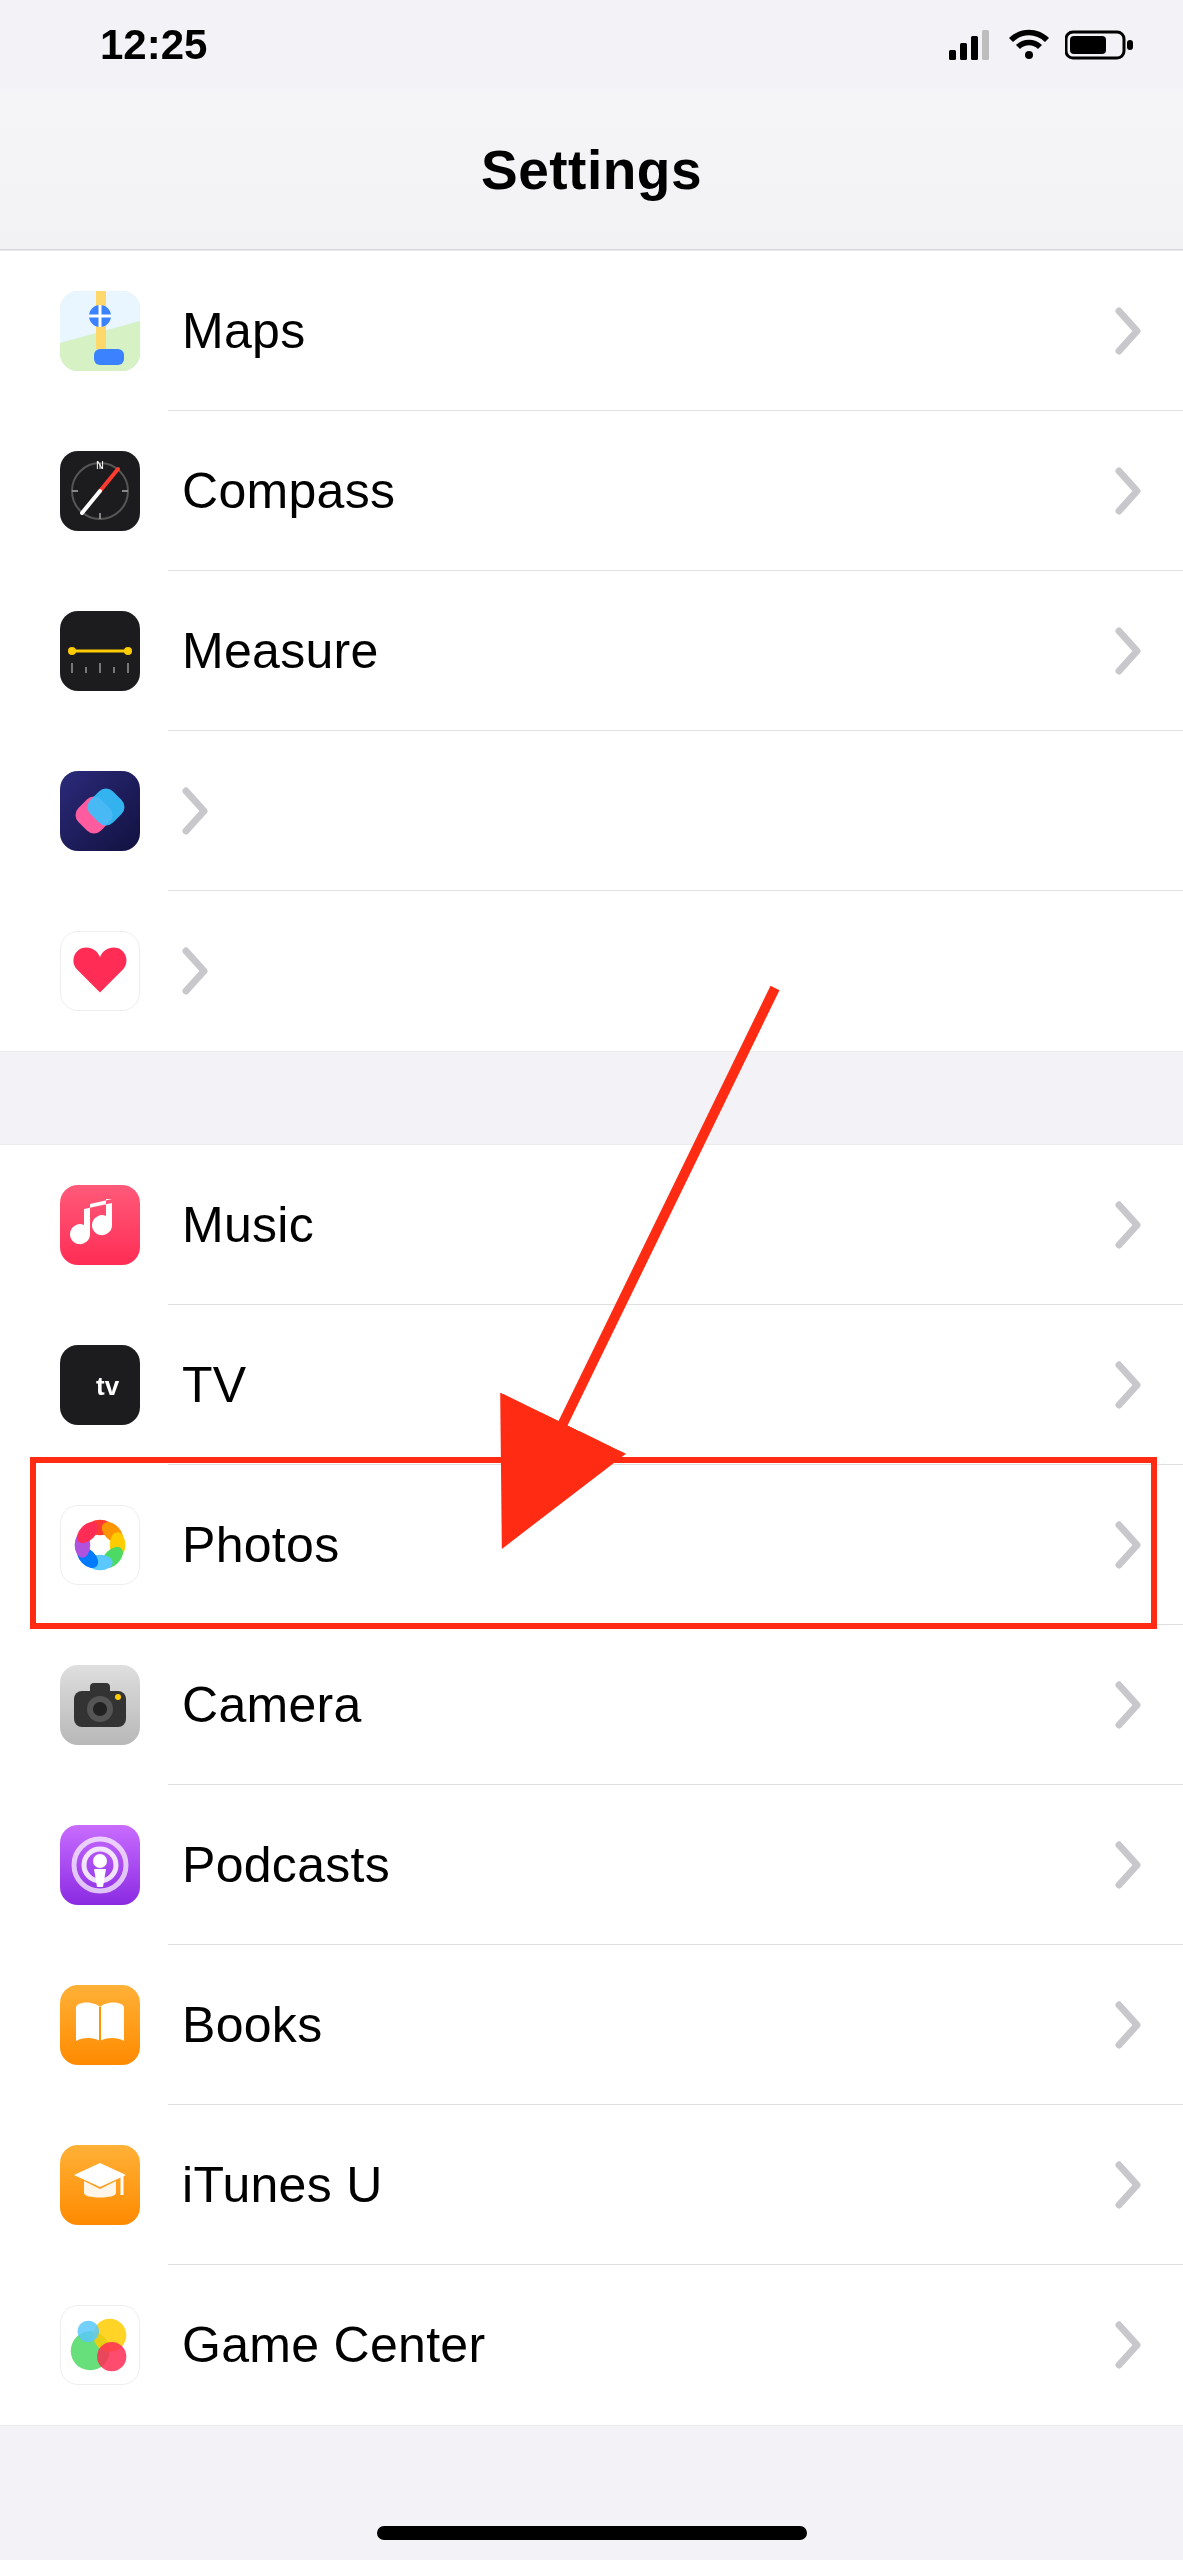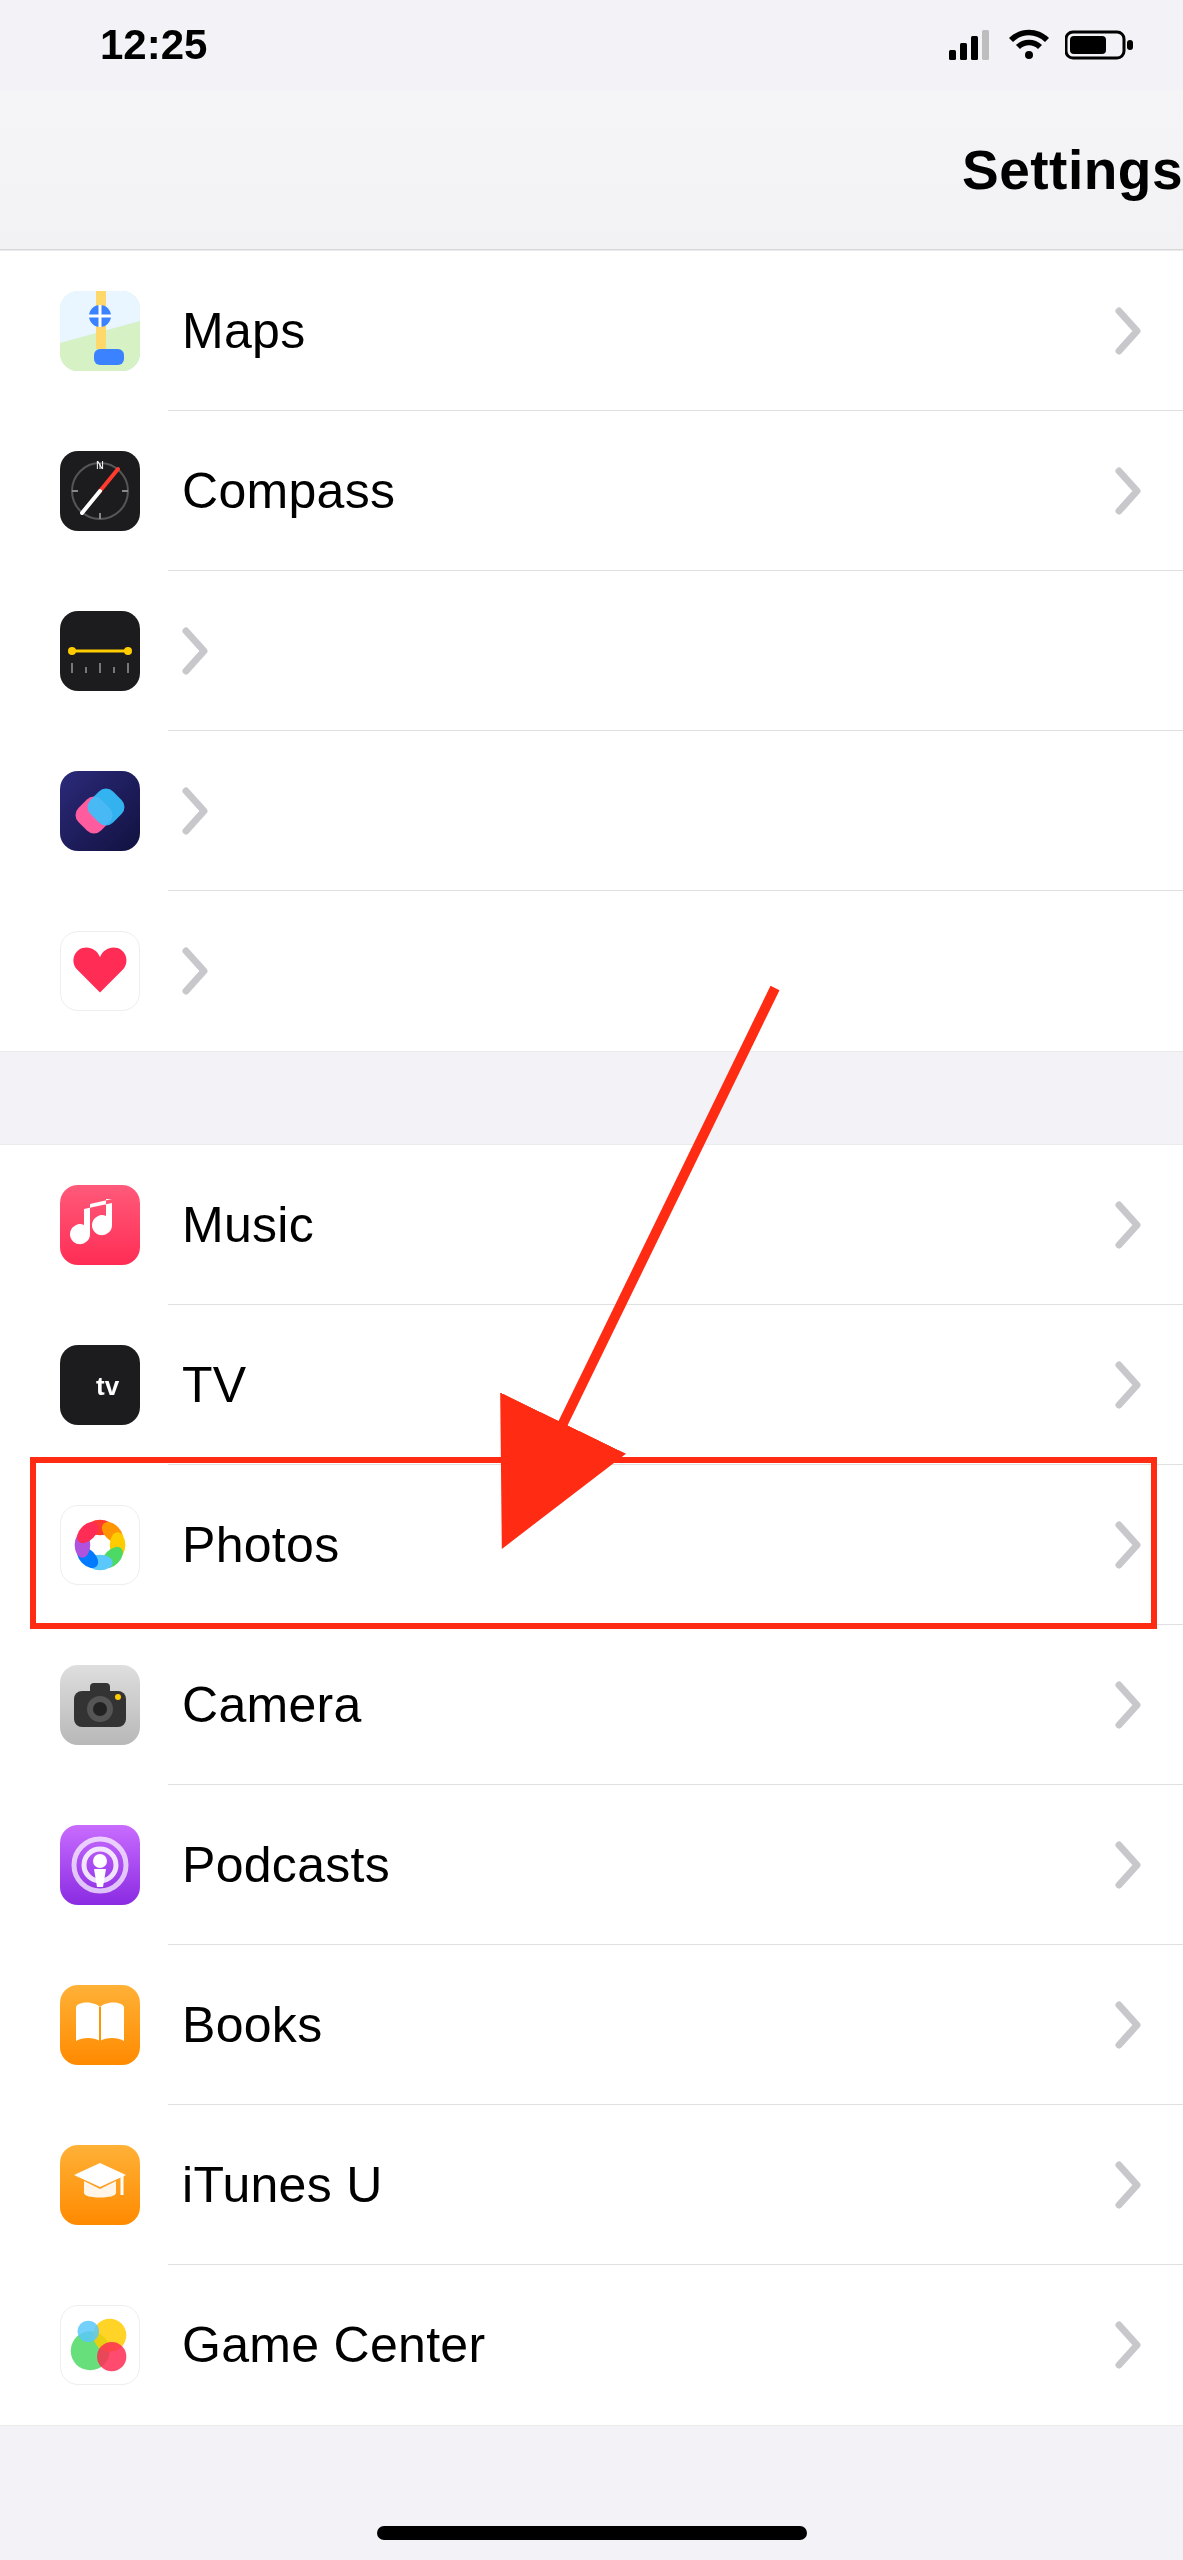--- a/index.html
+++ b/index.html
@@ -5,21 +5,21 @@
   * { margin:0; padding:0; box-sizing:border-box; -webkit-font-smoothing:antialiased; }
   html,body { width:1183px; height:2560px; background:#f2f2f7; font-family:-apple-system,"SF Pro Text","Helvetica Neue",Arial,sans-serif; color:#000; }
   .screen { width:1183px; height:2560px; position:relative; overflow:hidden; background:#f2f2f7; }
 
   
   .status-bar { height:90px; display:flex; align-items:center; justify-content:space-between; padding:0 48px 0 100px; font-size:42px; font-weight:700;gap:28px; }
   .status-right { display:flex; align-items:center; gap:14px; }
   .status-right svg { display:block; }
 
   
-  .nav-bar { height:160px; display:flex; align-items:center; justify-content:flex-end; border-bottom:1px solid rgba(0,0,0,.12); background:linear-gradient(#f5f5f8,#f2f2f5); }
+  .nav-bar { height:160px; display:flex; align-items:center; justify-content:center; border-bottom:1px solid rgba(0,0,0,.12); background:linear-gradient(#f5f5f8,#f2f2f5); }
   .nav-title { font-size:55px; font-weight:700; letter-spacing:.5px; }
 
   
   .group { background:#fff; border-top:1px solid rgba(0,0,0,.08); border-bottom:1px solid rgba(0,0,0,.08); }
   .gap { height:92px; }
   .row { display:flex; align-items:center; height:160px; padding-left:60px; position:relative; cursor:pointer; }
   .row .icon { width:80px; height:80px; border-radius:18px; flex:0 0 80px; margin-right:42px; display:flex; align-items:center; justify-content:center; overflow:hidden; }
   .row .label { font-size:50px; font-weight:400; letter-spacing:.3px; flex:1 1 auto; }
   .row .chev { flex:0 0 auto; margin-right:40px; }
   .row .chev svg { display:block; }
@@ -138,20 +138,21 @@
             <circle cx="68" cy="40" r="4" fill="#ffcc00"></circle>
         <g stroke="#777" stroke-width="2">
           <line x1="12" y1="52" x2="12" y2="62"></line>
               <line x1="26" y1="56" x2="26" y2="62"></line>
           <line x1="40" y1="52" x2="40" y2="62"></line>
               <line x1="54" y1="56" x2="54" y2="62"></line>
           <line x1="68" y1="52" x2="68" y2="62"></line>
         </g>
       </svg>
     </span>
+    <span class="label">Measure</span>
     <span class="chev">
       <svg width="28" height="48" viewBox="0 0 28 48">
             <path d="M4 4l18 20L4 44" fill="none" stroke="#c7c7cc" stroke-width="7" stroke-linecap="round" stroke-linejoin="round"></path>
           </svg>
     </span>
     <div class="sep"></div>
   </div>
 
   <div class="row">
     <span class="icon ic-shortcuts">

